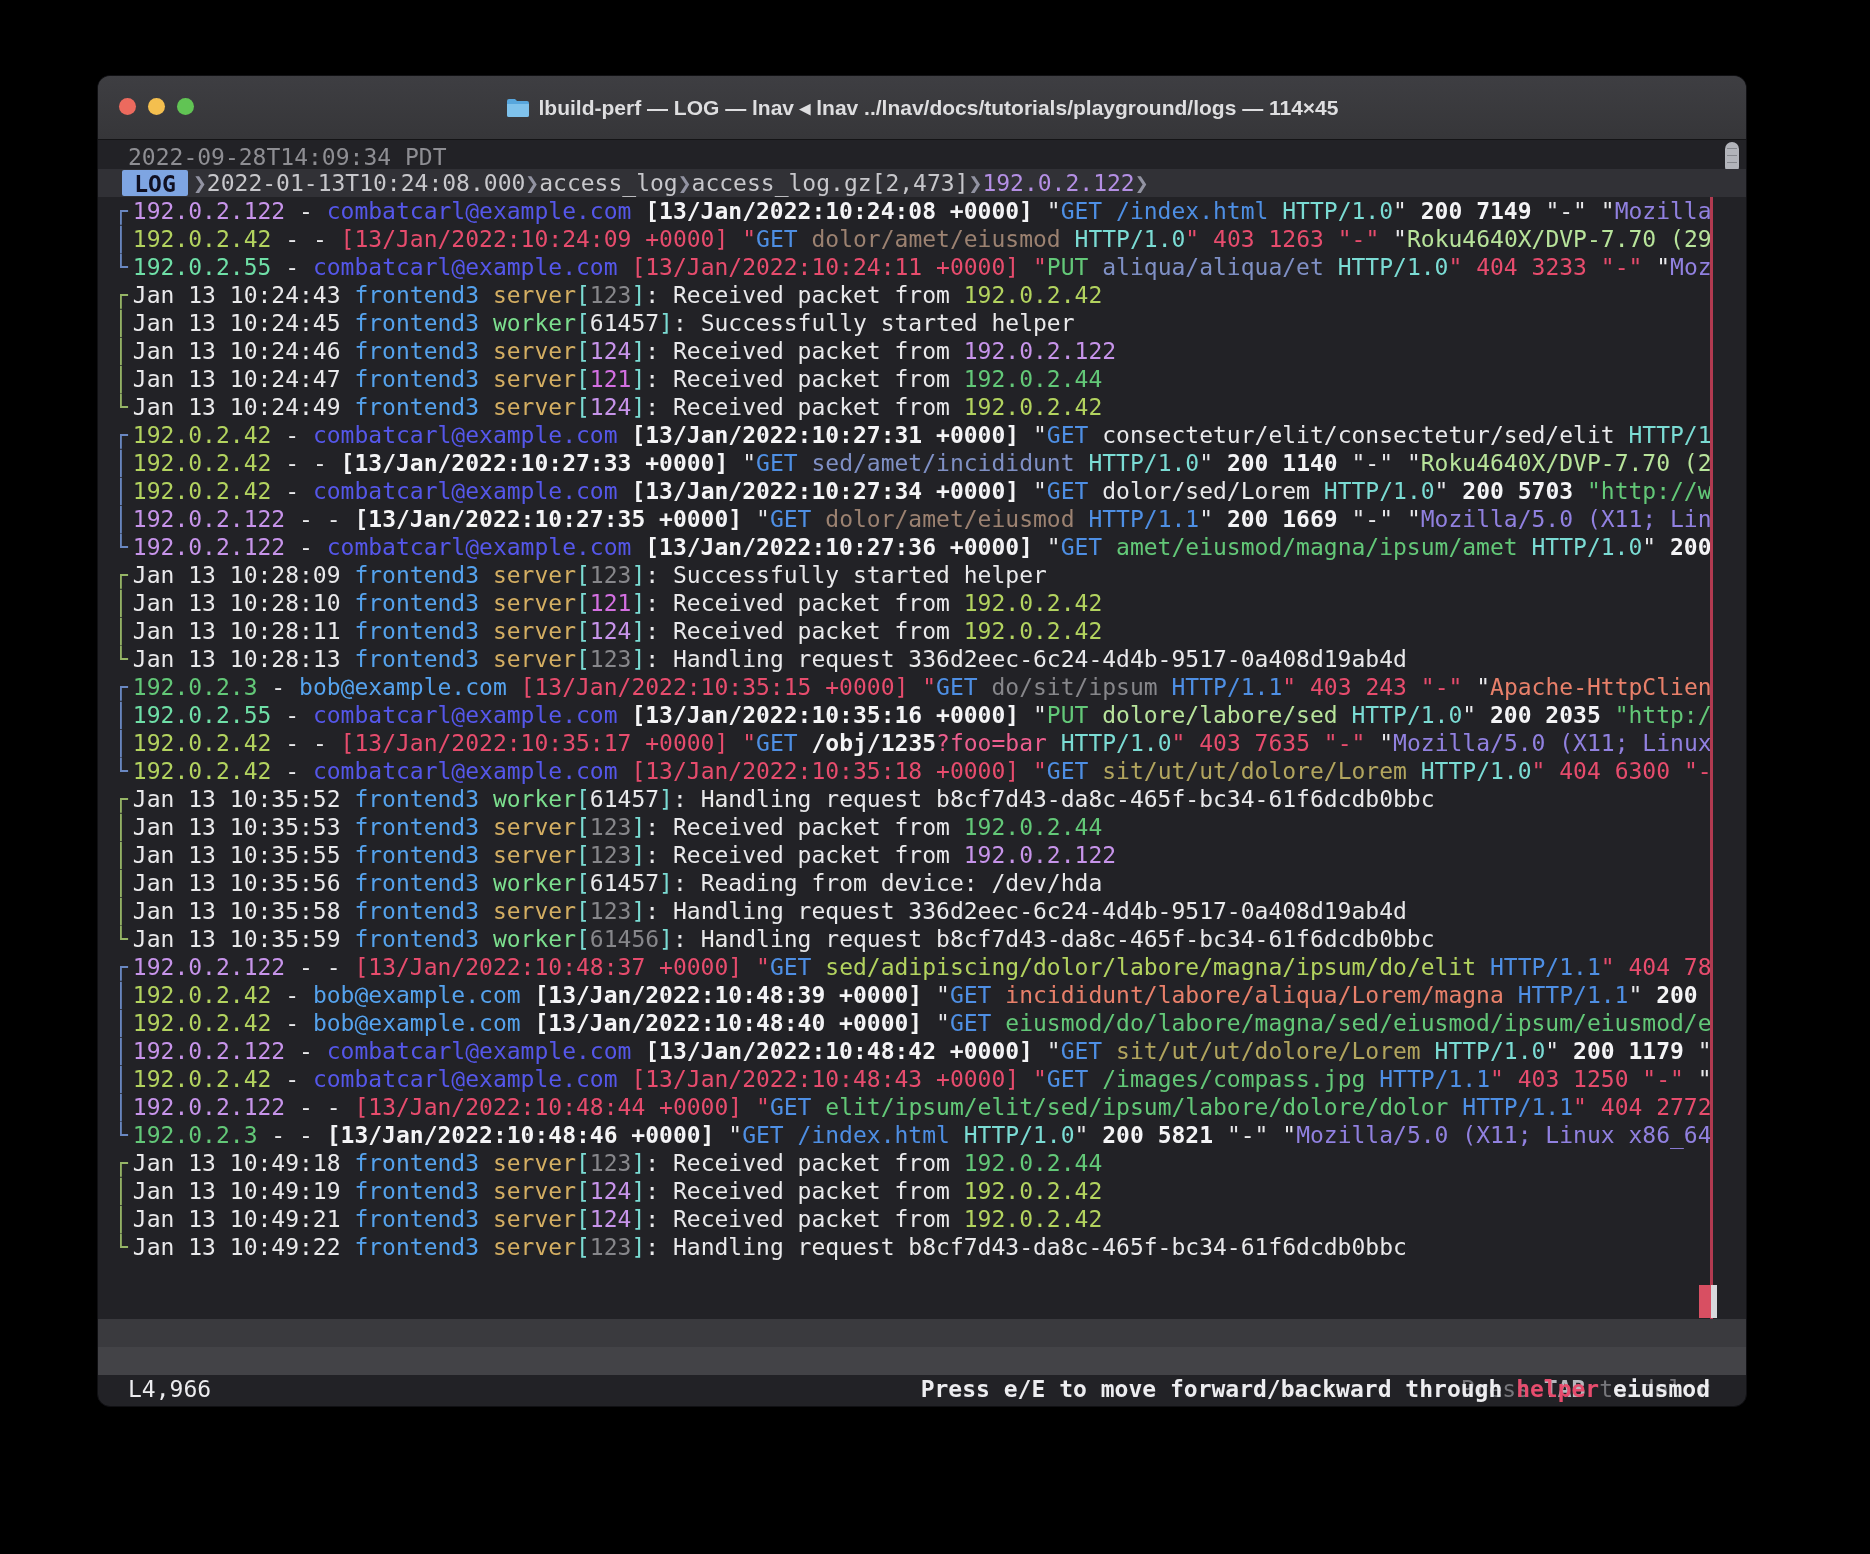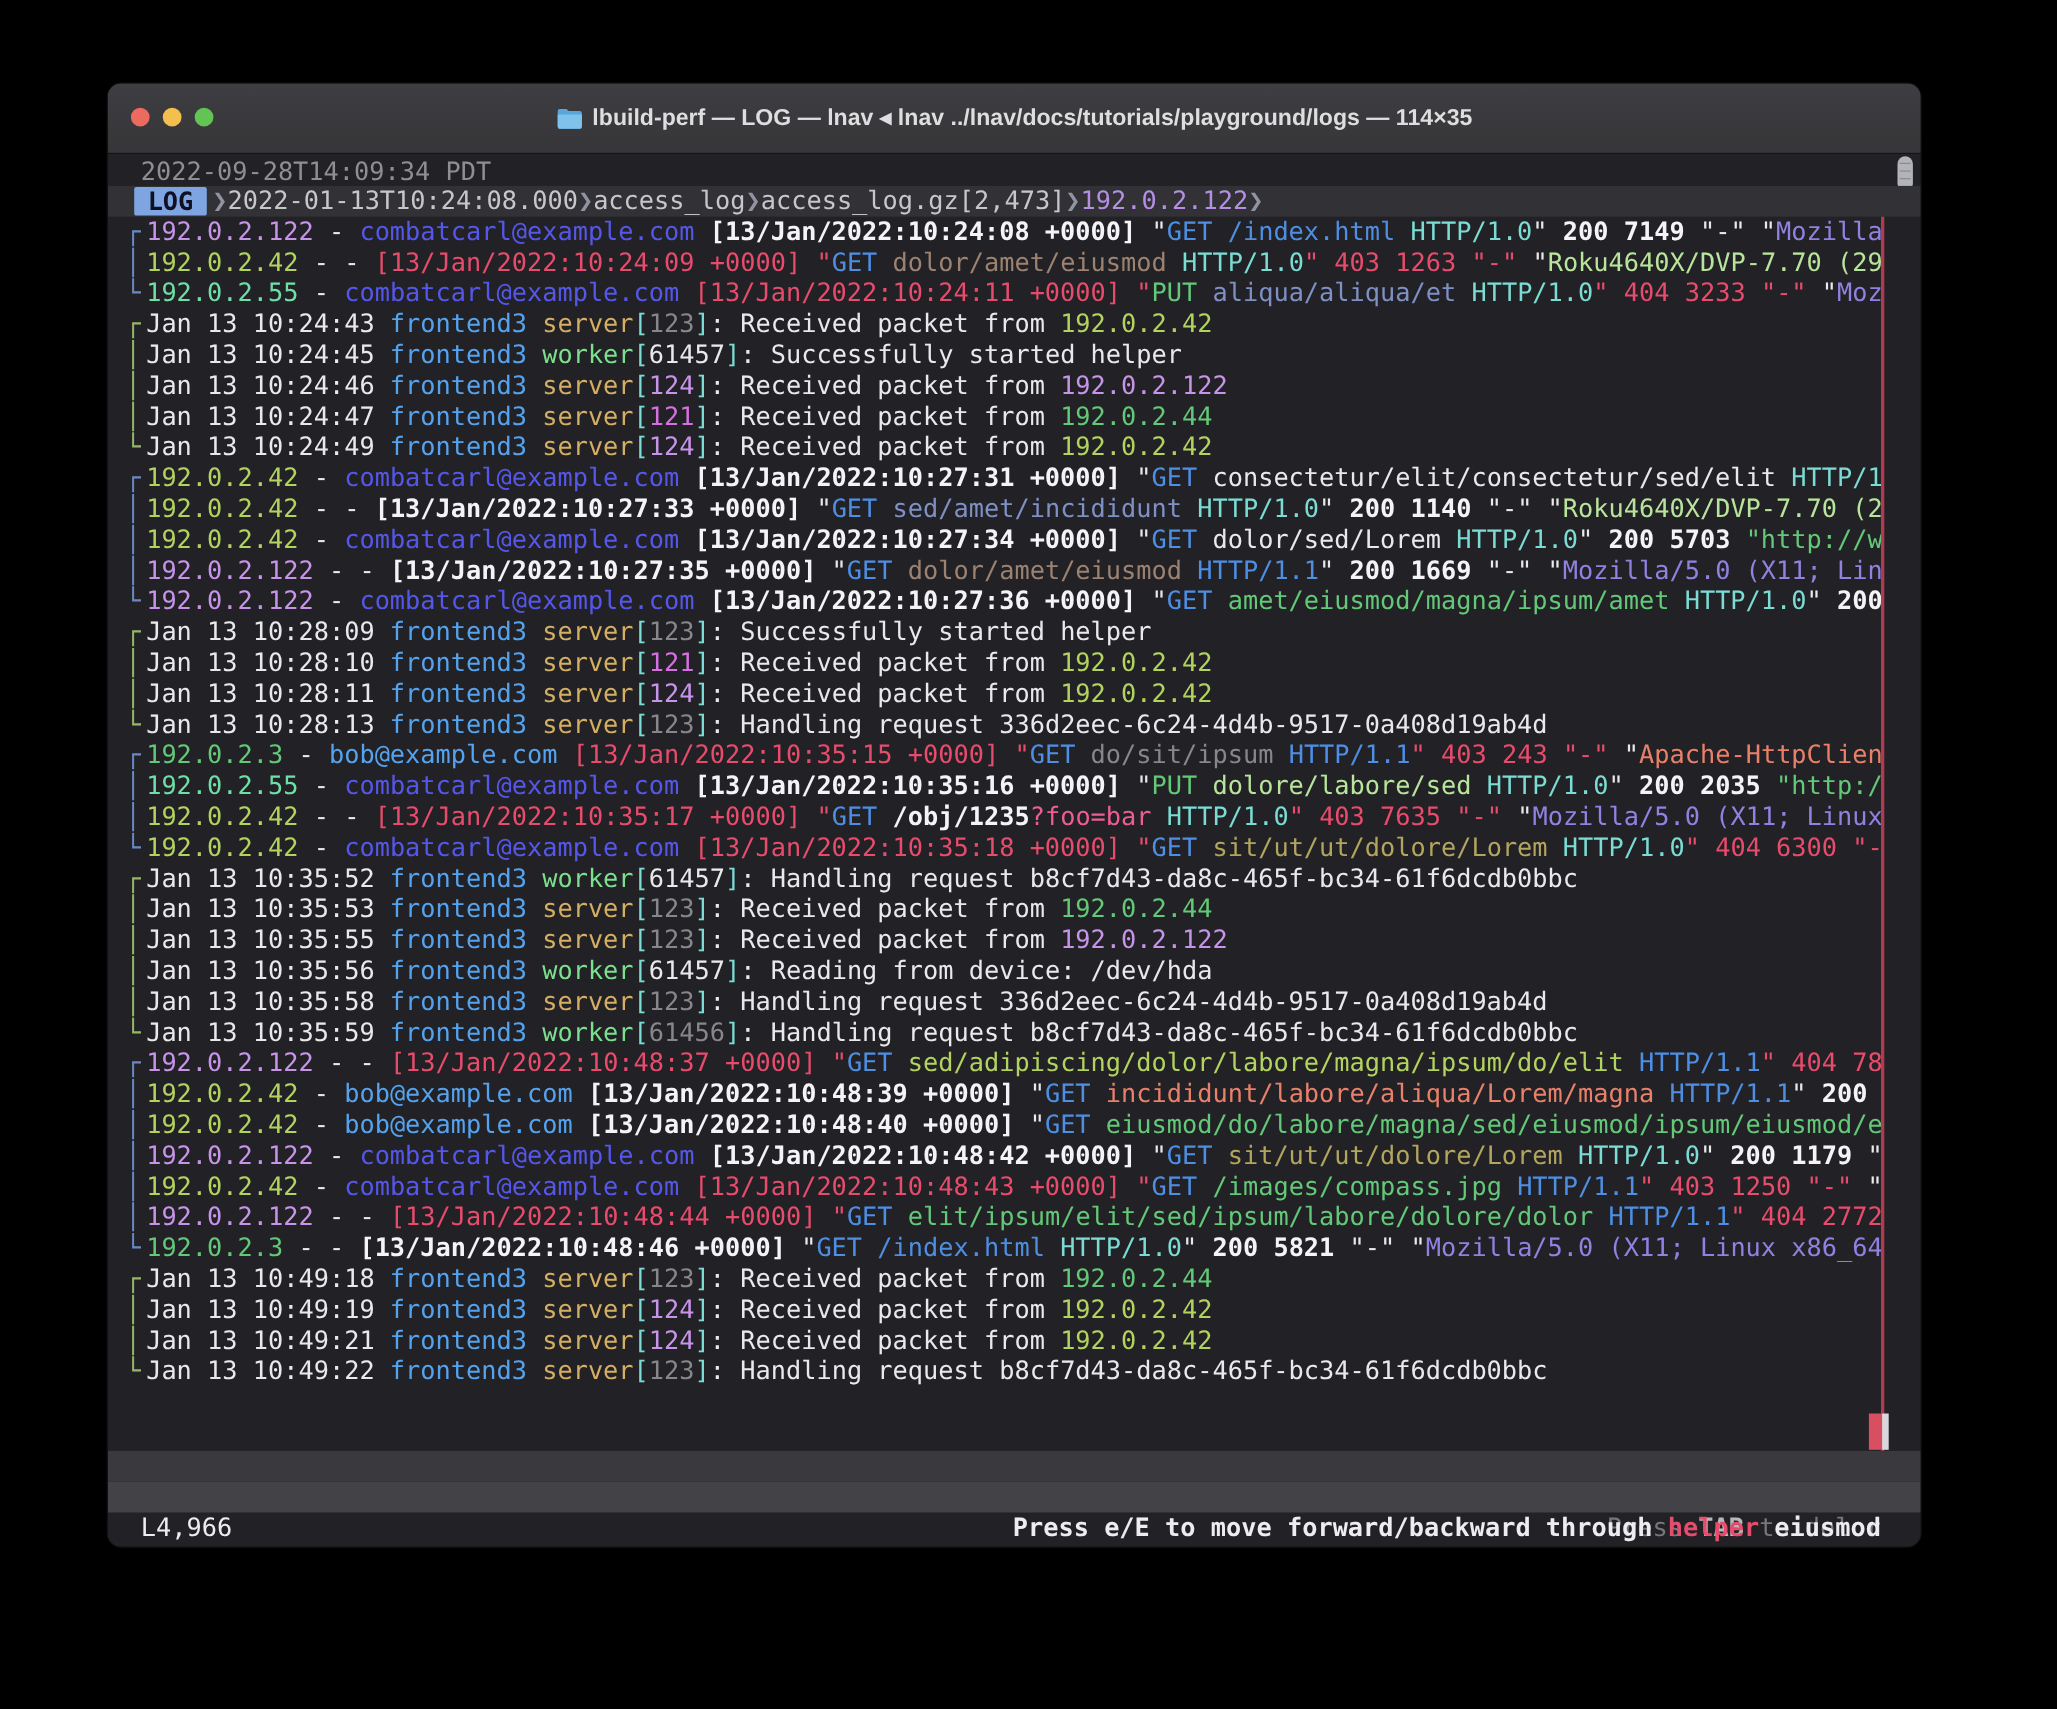--- a/index.html
+++ b/index.html
@@ -53,21 +53,21 @@
 
     <div id="titlebar">
       <span id="tl-close" class="tl"></span>
       <span id="tl-min" class="tl"></span>
       <span id="tl-max" class="tl"></span>
       <div id="title">
         <svg width="24" height="20" viewBox="0 0 24 20">
           <path d="M1 3 q0-2 2-2 h6 l2 2 h10 q2 0 2 2 v12 q0 2-2 2 h-18 q-2 0-2-2 z" fill="#57a6dd"></path>
           <path d="M1 6 h22 v11 q0 2-2 2 h-18 q-2 0-2-2 z" fill="#7fc2ec"></path>
         </svg>
-        <span>lbuild-perf — LOG — lnav ◂ lnav ../lnav/docs/tutorials/playground/logs — 114×35</span>
+        <span>lbuild-perf — LOG — lnav ◂ lnav ../lnav/docs/tutorials/playground/logs — 114×45</span>
       </div>
     </div>
 
     <div id="clock" class="mono">2022-09-28T14:09:34 PDT</div>
 
     <div id="macthumb">
         <i></i>
         <i></i>
         <i></i>
       </div>

